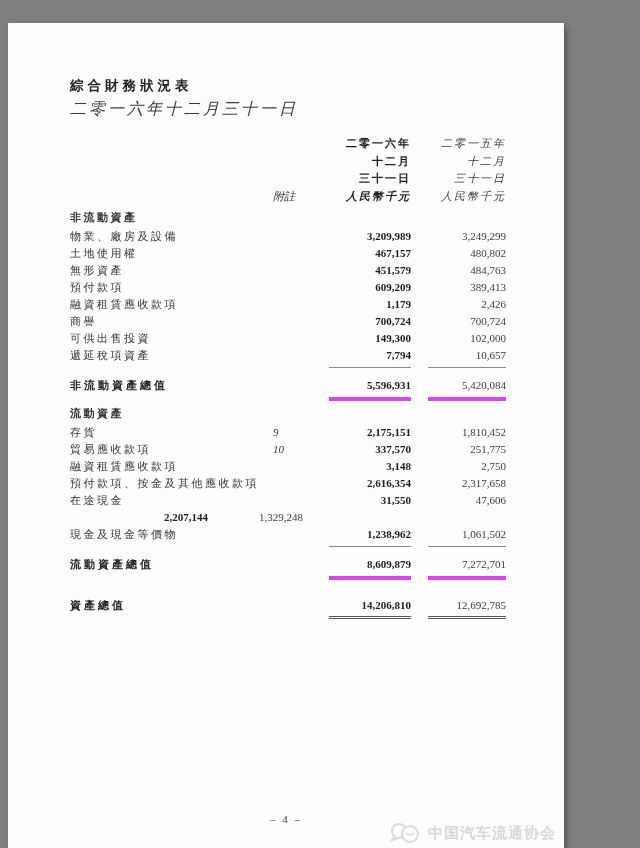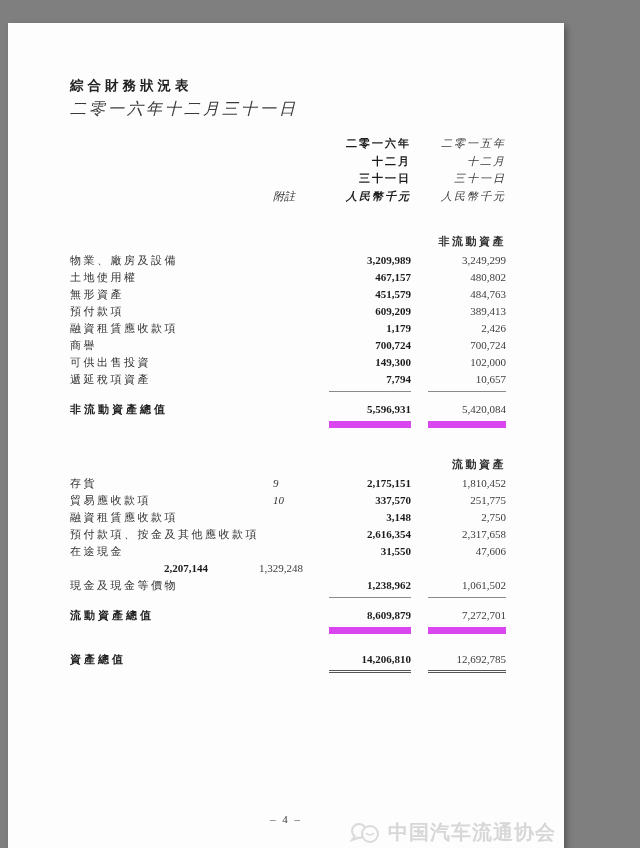--- a/index.html
+++ b/index.html
@@ -31,37 +31,37 @@
   }
   .lbl { flex:1; letter-spacing:2.5px; color:#333; }
   .note { width:38px; text-align:left; font-style:italic; color:#333; }
   .v1 { width:82px; margin-left:18px; text-align:right; font-weight:bold; color:#1c1c1c; }
   .v2 { width:78px; margin-left:17px; text-align:right; color:#3c3c3c; }
   .thead { margin-top:18px; }
   .thead .row { line-height:17.5px; }
   .h16 { font-weight:bold; letter-spacing:2px; }
   .h15 { font-style:italic; font-weight:normal; letter-spacing:2px; color:#3a3a3a; }
   .h16.cur, .h15.cur { font-style:italic; }
-  .sec-head { margin-top:28px; font-weight:bold; letter-spacing:3px; color:#222;text-align:right; }
+  .sec-head { margin-top:4px; font-weight:bold; letter-spacing:3px; color:#222; }
   .items { margin-top:2px; }
   .rule-below .v1, .rule-below .v2 { border-bottom:1px solid #8a8a8a; padding-bottom:3px; }
   .total-row { margin-top:9px; }
   .total-row .lbl { font-weight:bold; letter-spacing:3px; color:#222; }
-  .total-row .v1, .total-row .v2 { border-bottom:7px solid #d946ef; padding-bottom:3px; }
+  .total-row .v1, .total-row .v2 { border-bottom:4px solid #d946ef; padding-bottom:3px; }
   .grand-row { margin-top:17px; }
   .grand-row .v1, .grand-row .v2 { border-bottom:3px double #555; padding-bottom:2px; }
   .footer { position:absolute; left:0; bottom:0; width:100%; height:56px; }
   .pageno {
     position:absolute; bottom:28px; left:0; width:100%;
     text-align:center; font-size:11px; letter-spacing:2px; color:#3a3a3a;
   }
   .watermark {
     position:absolute; right:8px; bottom:7px;
     display:flex; align-items:center; gap:5px;
-    color:#d7d7d7; font-size:20px; letter-spacing:1px;
+    color:#d7d7d7; font-size:15px; letter-spacing:1px;
     font-family:"Liberation Sans","DejaVu Sans",sans-serif;
     font-weight:bold;
   }
   .wm-logo { display:block; }
 </style>
 </head>
 <body>
 
 <div class="page">
 

